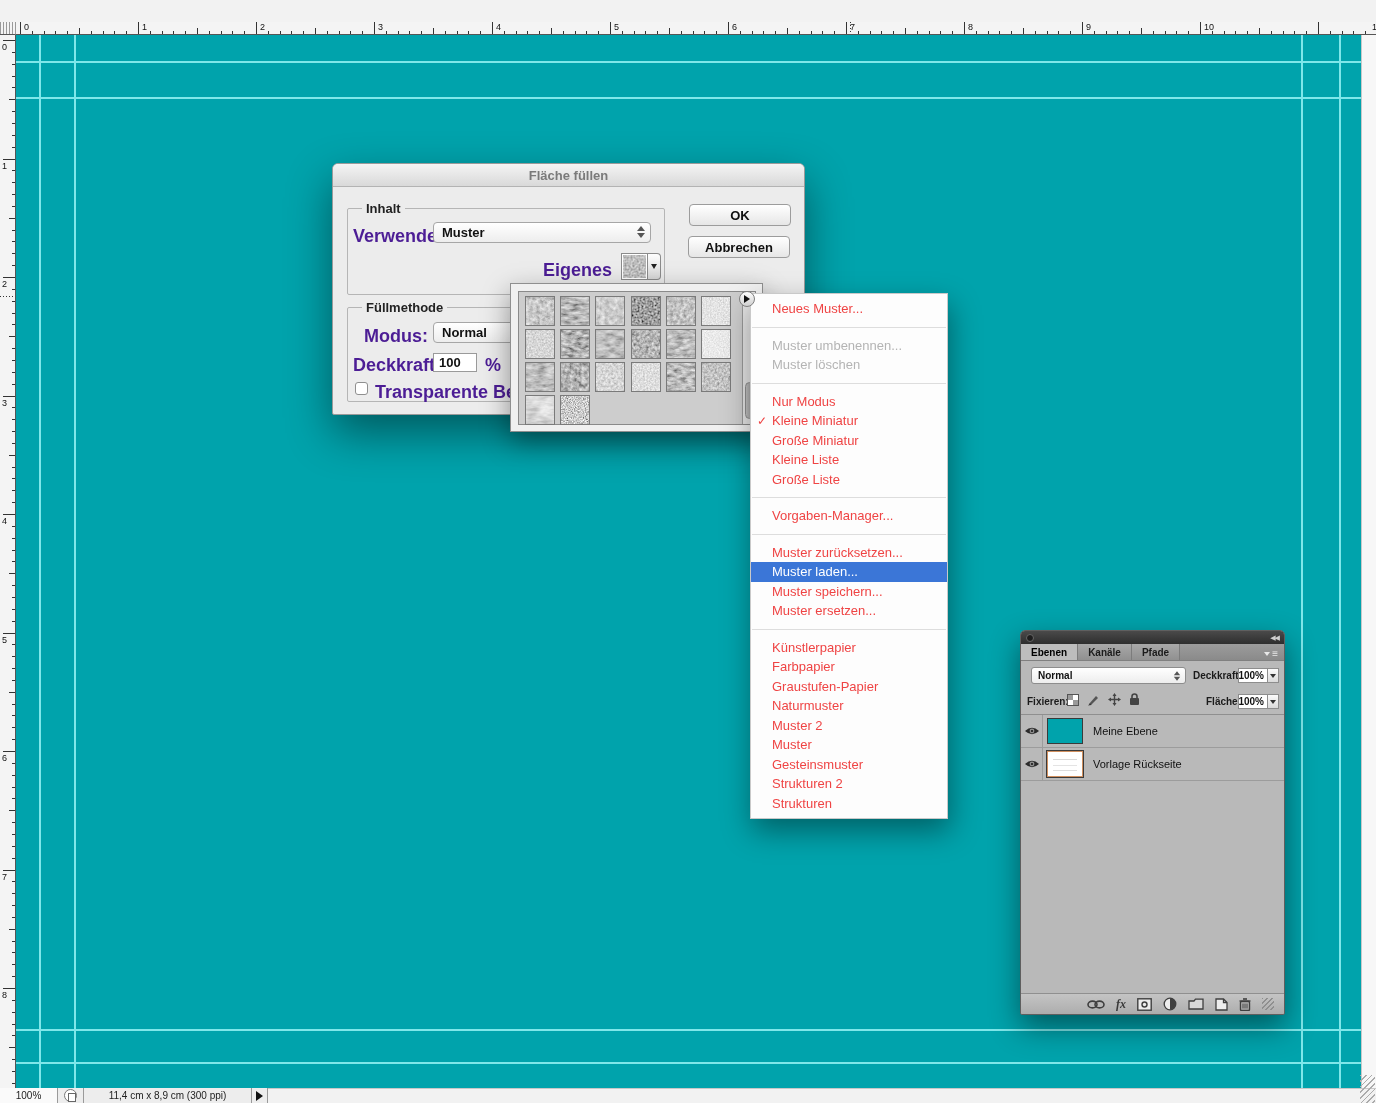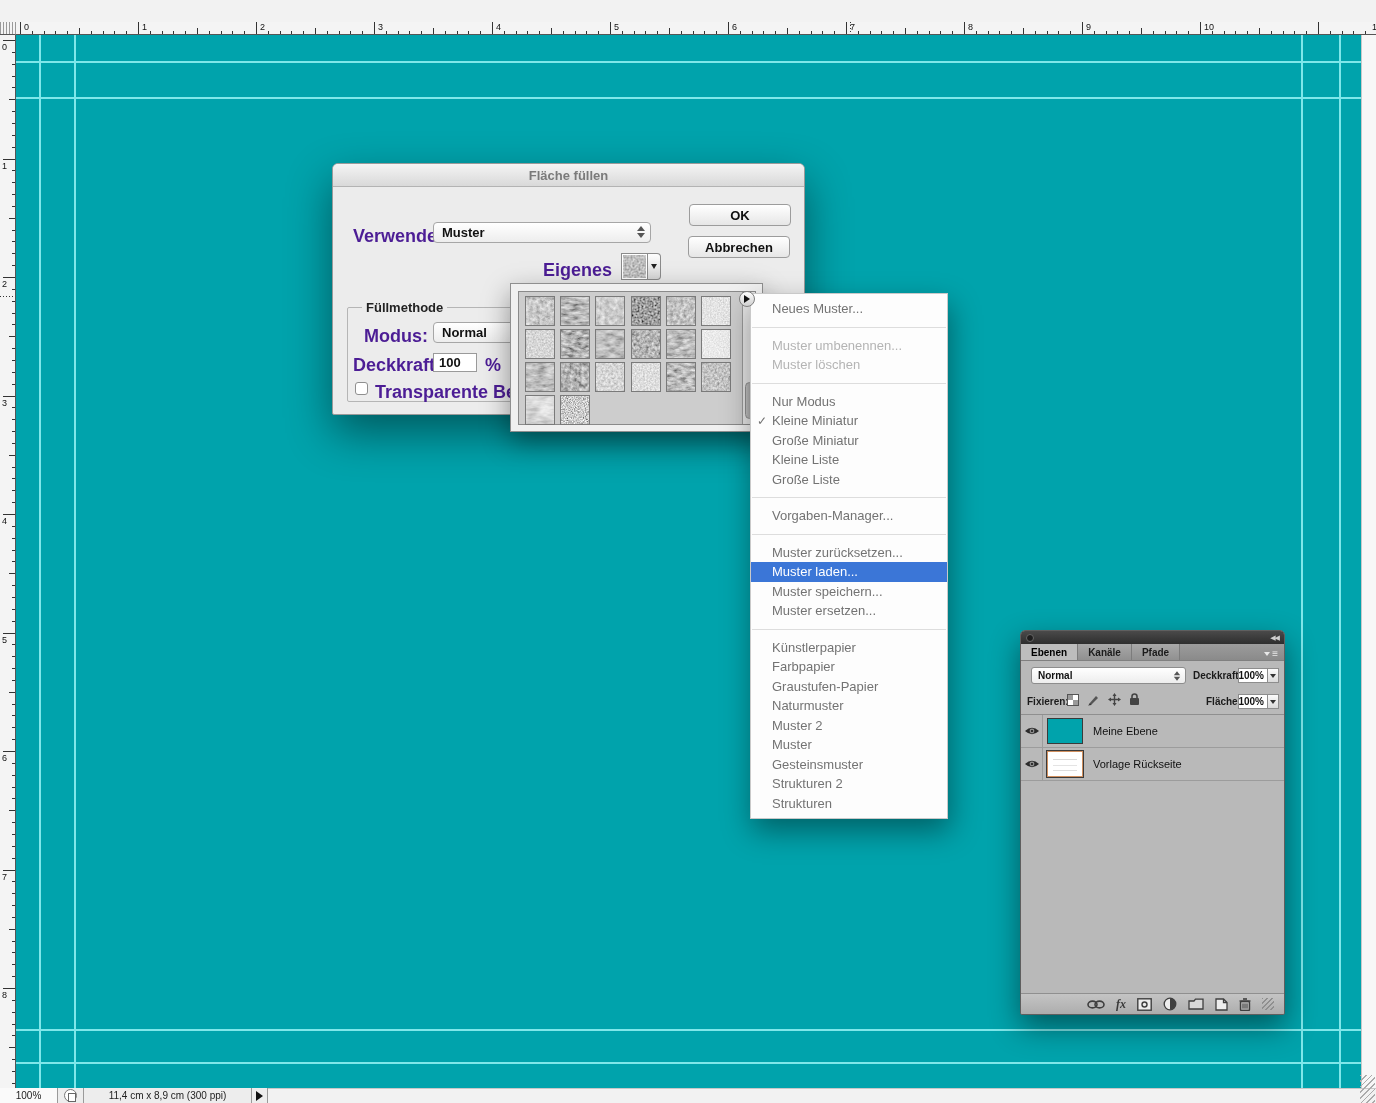--- a/index.html
+++ b/index.html
@@ -89,21 +89,21 @@
   .pattern-thumbbar { position:absolute; left:1.5px; width:9px; top:68%; height:28%; border-radius:5px;
     background:linear-gradient(90deg,#C2C2C2,#9E9E9E); border:1px solid #8F8F8F; }
   .flyout-btn { position:absolute; left:739px; top:291px; width:16px; height:16px; border-radius:50%;
     background:linear-gradient(#FEFEFE,#CFCFCF); border:1px solid #7F7F7F; z-index:25;
     display:flex; align-items:center; justify-content:center; }
   .flyout-btn .t { width:0; height:0; border-left:6px solid #111; border-top:4px solid transparent; border-bottom:4px solid transparent; }
 
   
   .menu { position:absolute; left:750px; top:293px; width:198px; background:#FDFDFD; border:1px solid #C9C9C9;
     box-shadow:2px 12px 28px rgba(0,0,0,.4); padding:5px 0; z-index:20; }
-  .menu-item { height:19.5px; display:flex; align-items:center; font-size:13px; color:#737373; padding-left:21px; position:relative; }
+  .menu-item { height:19.5px; display:flex; align-items:center; font-size:13px; color:#ef4444; padding-left:21px; position:relative; }
   .menu-item.disabled { color:#B4B4B4; }
   .menu-item.highlighted { background:#3B76D7; color:#fff; }
   .menu-check { position:absolute; left:6px; font-size:12px; }
   .menu-sep { height:1px; background:#DDDDDD; margin:8px 1px; }
 
   
   .panel { position:absolute; left:1020px; top:630px; width:265px; height:385px; background:#B9B9B9;
     border:1px solid #5F5F5F; border-radius:5px 5px 2px 2px; box-shadow:0 12px 30px rgba(0,0,0,.45); z-index:5; }
   .panel-drag { height:13px; background:linear-gradient(#4A4A4A,#2E2E2E); border-radius:4px 4px 0 0;
     display:flex; align-items:center; justify-content:space-between; padding:0 5px; }
@@ -415,20 +415,23 @@
     </div>
     <div class="status-seg info-seg">11,4 cm x 8,9 cm (300 ppi)</div>
     <div class="status-seg tri-seg">
       <span class="tri-right"></span>
     </div>
   </div>
 
   <div class="dialog">
     <div class="dialog-title">Fläche füllen</div>
 
+    <div class="fieldset" style="left:14px; top:44px; width:318px; height:87px;">
+      <span class="legend">Inhalt</span>
+    </div>
     <div class="dlabel" style="left:20px; top:62px; width:75px;">Verwenden:</div>
     <div class="popup" style="left:100px; top:58px; width:218px;">
       <span>Muster</span>
       <span class="stepper">
           <span class="tri-up"></span>
           <span class="tri-dn"></span>
         </span>
     </div>
 
     <div class="dlabel" style="left:166px; top:96px; width:113px;">Eigenes Muster:</div>

